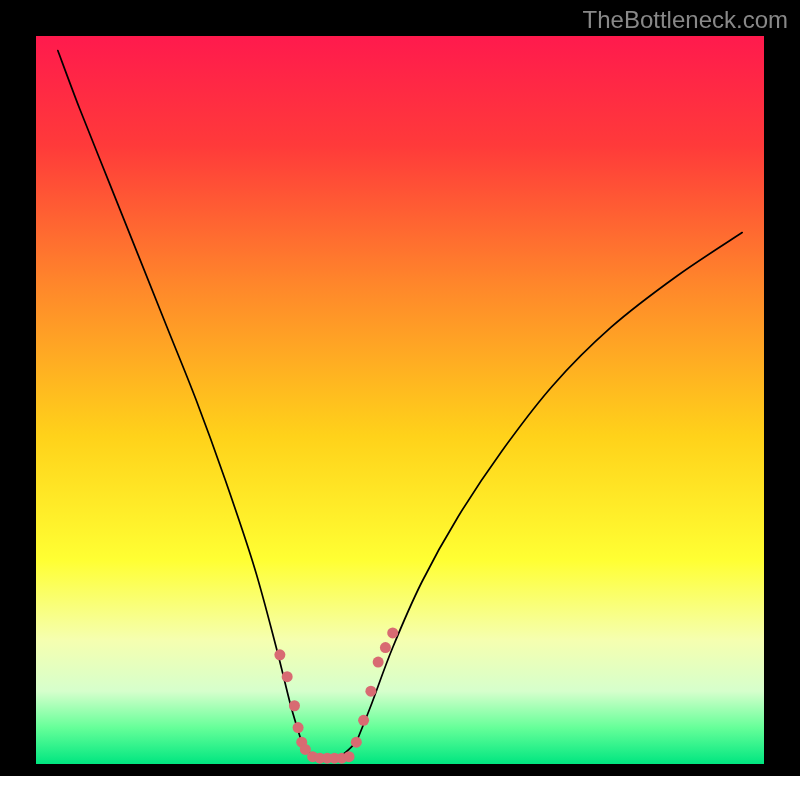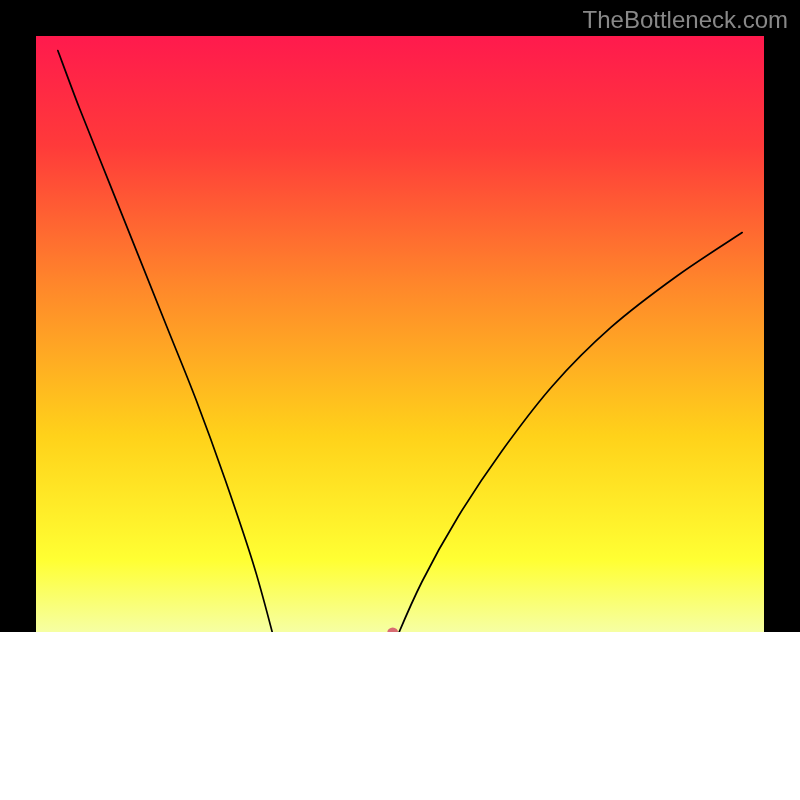--- a/index.html
+++ b/index.html
@@ -2,21 +2,21 @@
 <html><head>
 <meta charset="utf-8">
 <style>
   body {
     margin: 0;
     padding: 0;
     background: #fff;
   }
   .container {
     width: 800px;
-    height: 632px;
+    height: 776px;
     position: relative;
   }
   .watermark {
     position: absolute;
     top: 6px;
     right: 12px;
     font-family: Arial, Helvetica, sans-serif;
     font-size: 24px;
     color: #888;
     z-index: 10;

